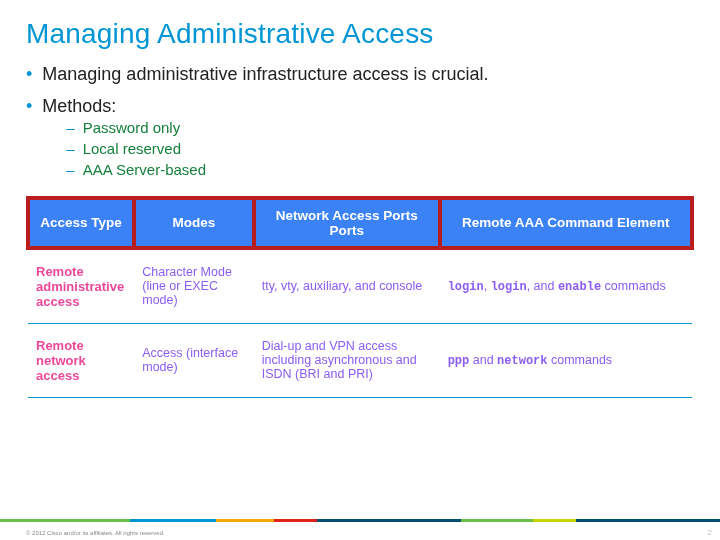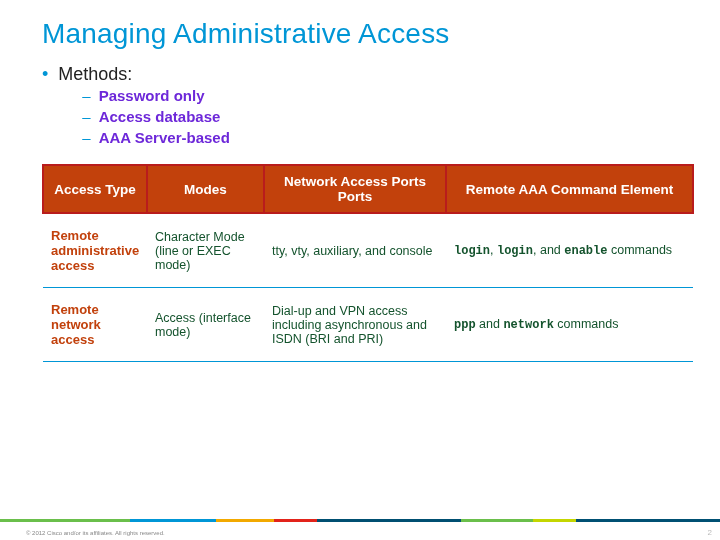--- a/index.html
+++ b/index.html
@@ -1,56 +1,59 @@
 <!DOCTYPE html>
 <html><head>
 <meta charset="utf-8">
 <style>
   * { box-sizing: border-box; margin: 0; padding: 0; }
   html, body { width: 720px; height: 540px; font-family: Arial, Helvetica, sans-serif; background: #fff; color: #222; }
-  .slide { position: relative; width: 720px; height: 540px; padding: 18px 26px 0 42px; }
+  .slide { position: relative; width: 720px; height: 540px; padding: 18px 26px 0 26px; }
   .title { font-size: 28px; font-weight: 300; color: #0096d6; letter-spacing: 0.2px; margin-bottom: 14px; }
   ul.bullets { list-style: none; padding: 0; }
   ul.bullets > li { font-size: 18px; color: #222; margin-bottom: 10px; display: flex; align-items: flex-start; }
   ul.bullets > li::before { content: "•"; color: #0096d6; font-size: 18px; margin-right: 10px; line-height: 1.2; }
   ul.sub { list-style: none; padding-left: 24px; margin-top: 2px; }
-  ul.sub > li { font-size: 15px; font-weight: 700; color: #6d28d9; margin-bottom: 4px; display: flex; align-items: flex-start; }
+  ul.sub > li { font-size: 15px; font-weight: 400; color: #15803d; margin-bottom: 4px; display: flex; align-items: flex-start; }
   ul.sub > li::before { content: "–"; color: #0096d6; margin-right: 8px; font-weight: 400; }
   .table-wrap { margin-top: 14px; }
   table { border-collapse: collapse; width: 100%; table-layout: fixed; }
-  th { background: #c2410c; color: #fff; font-size: 13.5px; font-weight: 700; padding: 8px 6px; text-align: center; border: 2px solid #b91c1c; vertical-align: middle; }
-  td { font-size: 12.5px; padding: 14px 8px; border-bottom: 1px solid #0096d6; vertical-align: middle; color: #14532d; }
-  td.rowhead { color: #c2410c; font-weight: 700; font-size: 13px; border-right: none; }
+  th { background: #3b82f6; color: #fff; font-size: 13.5px; font-weight: 700; padding: 8px 6px; text-align: center; border: 4px solid #b91c1c; vertical-align: middle; }
+  td { font-size: 12.5px; padding: 14px 8px; border-bottom: 1px solid #0096d6; vertical-align: middle; color: #8b5cf6; }
+  td.rowhead { color: #ec4899; font-weight: 700; font-size: 13px; border-right: none; }
   col.c1 { width: 16%; }
   col.c2 { width: 18%; }
   col.c3 { width: 28%; }
   col.c4 { width: 38%; }
   .mono { font-family: "Courier New", monospace; font-weight: 700; font-size: 12px; margin-top: 40px; }
   .footer-bar { position: absolute; left: 0; bottom: 18px; width: 100%; height: 3px; display: flex; }
   .footer-bar .seg { height: 100%; }
   .footer-text { position: absolute; left: 26px; bottom: 4px; font-size: 6px; color: #888; }
   .page-num { position: absolute; right: 8px; bottom: 3px; font-size: 8px; color: #bbb; }
 </style>
 </head>
 <body>
 
 <div class="slide">
 
   <h1 class="title"><span>Managing Administrative Access</span></h1>
 
   <ul class="bullets">
     <li>
+        <span>Managing administrative infrastructure access is crucial.</span>
+      </li>
+    <li>
       <div style="width:100%">
         <span>Methods:</span>
         <ul class="sub">
           <li>
               <span>Password only</span>
             </li>
           <li>
-              <span>Access database</span>
+              <span>Local reserved</span>
             </li>
           <li>
               <span>AAA Server-based</span>
             </li>
         </ul>
       </div>
     </li>
   </ul>
 
   <div class="table-wrap">

